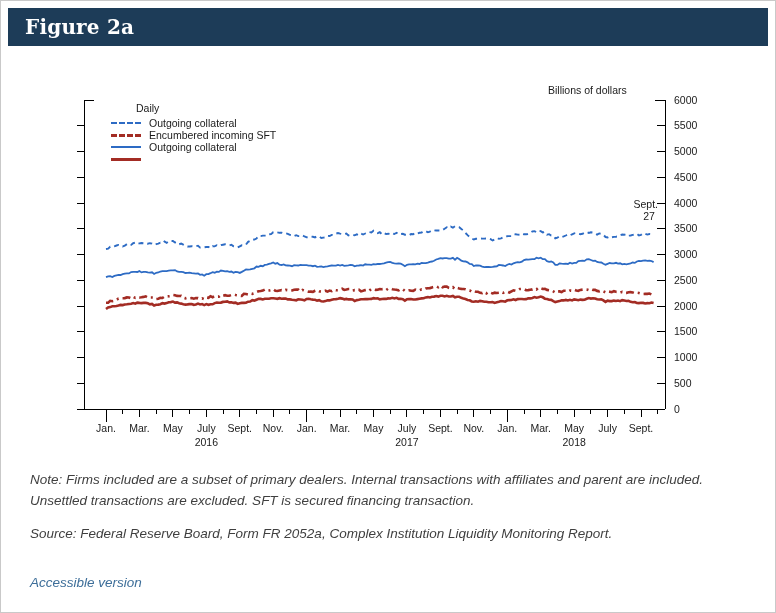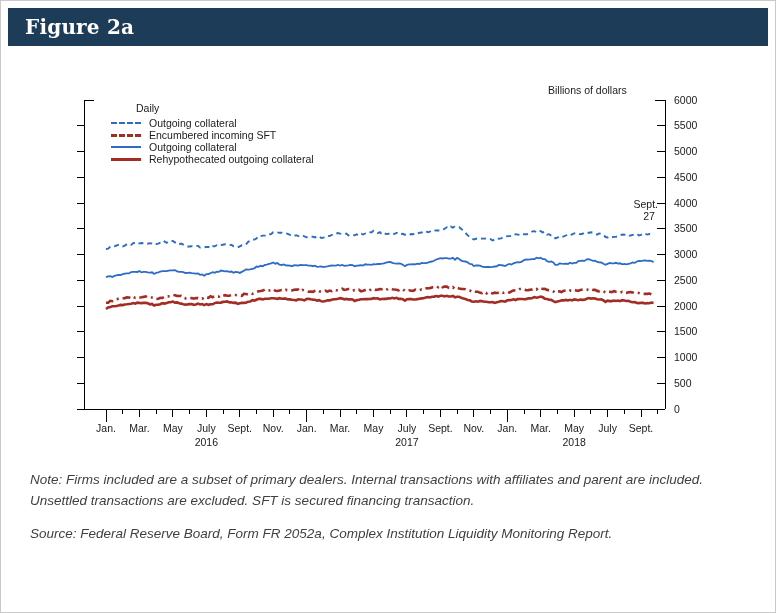--- a/index.html
+++ b/index.html
@@ -108,21 +108,20 @@
           <div class="legend-row">
             <span class="legend-swatch" style="border-top: 3px dashed rgb(163, 44, 36);"></span>
             <span>Encumbered incoming SFT</span>
           </div>
           <div class="legend-row">
             <span class="legend-swatch" style="border-top: 2px solid rgb(45, 107, 196);"></span>
             <span>Outgoing collateral</span>
           </div>
           <div class="legend-row">
             <span class="legend-swatch" style="border-top: 3px solid rgb(163, 44, 36);"></span>
-            <span>Rehypothecated outgoing collateral</span>
           </div>
         </div>
     </div>
 
     <svg id="chart-svg" width="760" height="402">
         <line x1="76" y1="54" x2="76" y2="363" stroke="#000000" stroke-width="1" shape-rendering="crispEdges"></line>
         <line x1="76" y1="363" x2="657" y2="363" stroke="#000000" stroke-width="1" shape-rendering="crispEdges"></line>
         <line x1="657" y1="54" x2="657" y2="363" stroke="#000000" stroke-width="1" shape-rendering="crispEdges"></line>
         <line x1="76" y1="54" x2="86" y2="54" stroke="#000000" stroke-width="1" shape-rendering="crispEdges"></line>
         <line x1="647" y1="54" x2="657" y2="54" stroke="#000000" stroke-width="1" shape-rendering="crispEdges"></line>
@@ -222,14 +221,15 @@
         <path d="M98.0 256.8L100.1 256.7L102.2 254.8L104.3 255.2L106.4 254.8L108.5 253.8L110.5 252.5L112.6 252.2L114.7 252.2L116.8 252.1L118.9 251.4L121.0 251.5L123.1 252.4L125.2 250.8L127.3 251.9L129.3 251.1L131.4 251.5L133.5 251.3L135.6 250.9L137.7 250.3L139.8 251.5L141.9 251.5L144.0 251.5L146.1 251.6L148.2 253.0L150.3 252.7L152.3 251.8L154.4 252.0L156.5 250.5L158.6 250.5L160.7 250.3L162.8 250.0L164.9 248.9L167.0 249.2L169.1 249.9L171.1 250.0L173.2 249.9L175.3 251.7L177.4 252.3L179.5 251.7L181.6 252.3L183.7 252.1L185.8 252.7L187.9 252.1L190.0 252.1L192.1 252.9L194.1 252.3L196.2 253.2L198.3 251.5L200.4 251.8L202.5 250.2L204.6 251.2L206.7 250.1L208.8 250.7L210.9 250.6L212.9 249.0L215.0 249.8L217.1 249.2L219.2 249.7L221.3 249.7L223.4 249.0L225.5 248.5L227.6 249.0L229.7 249.3L231.8 249.8L233.8 250.0L235.9 247.9L238.0 248.0L240.1 248.5L242.2 247.4L244.3 247.8L246.4 247.2L248.5 246.0L250.6 245.2L252.7 245.0L254.8 244.6L256.8 243.6L258.9 244.7L261.0 244.5L263.1 244.0L265.2 243.2L267.3 244.7L269.4 245.0L271.5 244.4L273.6 244.1L275.6 244.8L277.7 243.9L279.8 244.2L281.9 244.7L284.0 244.5L286.1 243.8L288.2 243.5L290.3 243.6L292.4 245.4L294.5 243.9L296.5 244.6L298.6 245.2L300.7 245.8L302.8 245.6L304.9 245.9L307.0 244.8L309.1 244.1L311.2 245.3L313.3 245.7L315.4 245.3L317.4 244.7L319.5 245.6L321.6 244.6L323.7 245.2L325.8 243.8L327.9 244.3L330.0 244.2L332.1 243.7L334.2 242.8L336.3 243.8L338.4 243.5L340.4 243.0L342.5 243.0L344.6 244.5L346.7 244.1L348.8 244.5L350.9 243.8L353.0 245.4L355.1 244.8L357.2 244.1L359.3 243.7L361.3 244.7L363.4 242.9L365.5 243.4L367.6 243.9L369.7 243.7L371.8 243.0L373.9 243.2L376.0 243.0L378.1 244.1L380.1 242.6L382.2 242.6L384.3 243.2L386.4 243.5L388.5 243.7L390.6 244.4L392.7 243.0L394.8 243.3L396.9 245.0L399.0 244.5L401.0 244.2L403.1 244.7L405.2 244.9L407.3 243.6L409.4 244.5L411.5 244.3L413.6 243.4L415.7 243.7L417.8 242.5L419.9 242.3L421.9 242.1L424.0 241.4L426.1 240.8L428.2 240.2L430.3 241.3L432.4 239.6L434.5 241.2L436.6 240.5L438.7 240.6L440.8 241.9L442.8 242.4L444.9 241.2L447.0 243.0L449.1 241.9L451.2 242.5L453.3 242.9L455.4 243.0L457.5 243.2L459.6 244.0L461.7 244.4L463.8 245.8L465.8 245.0L467.9 245.8L470.0 245.8L472.1 246.8L474.2 247.1L476.3 245.9L478.4 247.4L480.5 245.9L482.6 246.7L484.6 247.4L486.7 246.7L488.8 247.0L490.9 246.8L493.0 245.9L495.1 246.9L497.2 246.0L499.3 245.6L501.4 246.5L503.5 245.3L505.5 244.3L507.6 244.9L509.7 244.4L511.8 243.0L513.9 242.9L516.0 243.1L518.1 244.2L520.2 244.1L522.3 243.7L524.4 243.4L526.5 242.6L528.5 243.4L530.6 241.5L532.7 242.1L534.8 243.0L536.9 242.9L539.0 243.9L541.1 244.2L543.2 244.2L545.3 245.3L547.3 246.5L549.4 245.3L551.5 245.4L553.6 246.0L555.7 244.7L557.8 244.8L559.9 245.6L562.0 244.5L564.1 244.7L566.2 243.7L568.3 244.5L570.3 244.8L572.4 243.9L574.5 243.6L576.6 243.3L578.7 243.5L580.8 244.2L582.9 243.2L585.0 243.9L587.1 243.8L589.1 244.9L591.2 245.3L593.3 244.5L595.4 245.3L597.5 246.3L599.6 245.3L601.7 245.7L603.8 246.2L605.9 245.2L608.0 245.8L610.0 245.9L612.1 246.7L614.2 245.9L616.3 247.0L618.4 246.9L620.5 246.2L622.6 246.1L624.7 246.4L626.8 247.2L628.9 246.7L630.9 247.0L633.0 247.6L635.1 248.0L637.2 247.9L639.3 247.9L641.4 247.5L643.5 248.4L645.6 247.4" fill="none" stroke="#a32c24" stroke-width="2.6" stroke-dasharray="8 4 2 4"></path>
         <path d="M98.0 263.0L100.1 261.5L102.2 261.1L104.3 260.3L106.4 260.3L108.5 260.0L110.5 259.5L112.6 258.9L114.7 259.1L116.8 258.5L118.9 258.3L121.0 258.0L123.1 257.7L125.2 257.1L127.3 257.7L129.3 256.6L131.4 256.9L133.5 257.1L135.6 256.9L137.7 256.9L139.8 257.3L141.9 258.3L144.0 257.9L146.1 259.5L148.2 258.8L150.3 258.6L152.3 258.2L154.4 257.2L156.5 257.6L158.6 257.1L160.7 256.2L162.8 256.1L164.9 255.6L167.0 256.6L169.1 256.4L171.1 257.3L173.2 257.6L175.3 258.2L177.4 258.6L179.5 258.4L181.6 258.1L183.7 258.0L185.8 258.8L187.9 258.5L190.0 257.6L192.1 258.5L194.1 258.1L196.2 259.1L198.3 258.1L200.4 258.8L202.5 258.2L204.6 258.3L206.7 257.1L208.8 256.6L210.9 256.8L212.9 256.6L215.0 255.9L217.1 255.7L219.2 255.4L221.3 256.4L223.4 256.2L225.5 256.9L227.6 256.7L229.7 257.9L231.8 257.2L233.8 256.9L235.9 256.9L238.0 256.7L240.1 255.7L242.2 255.5L244.3 254.2L246.4 254.6L248.5 253.7L250.6 252.8L252.7 252.9L254.8 253.4L256.8 252.8L258.9 252.8L261.0 252.8L263.1 252.3L265.2 252.3L267.3 252.5L269.4 252.8L271.5 252.2L273.6 252.7L275.6 252.6L277.7 252.6L279.8 253.4L281.9 253.4L284.0 253.8L286.1 254.0L288.2 254.3L290.3 253.4L292.4 253.5L294.5 253.8L296.5 254.4L298.6 253.0L300.7 252.7L302.8 253.2L304.9 253.6L307.0 253.8L309.1 254.6L311.2 254.2L313.3 255.3L315.4 255.5L317.4 255.1L319.5 254.3L321.6 254.4L323.7 253.8L325.8 253.3L327.9 253.1L330.0 252.7L332.1 252.2L334.2 252.6L336.3 253.3L338.4 252.9L340.4 253.4L342.5 253.3L344.6 253.5L346.7 255.1L348.8 254.1L350.9 253.8L353.0 253.3L355.1 253.3L357.2 253.1L359.3 253.1L361.3 253.0L363.4 252.9L365.5 252.1L367.6 252.5L369.7 252.3L371.8 253.4L373.9 253.0L376.0 252.9L378.1 252.9L380.1 252.4L382.2 252.5L384.3 251.8L386.4 252.4L388.5 251.8L390.6 252.9L392.7 252.7L394.8 253.2L396.9 254.6L399.0 253.2L401.0 253.1L403.1 253.0L405.2 253.5L407.3 253.5L409.4 253.1L411.5 252.7L413.6 252.4L415.7 252.2L417.8 251.4L419.9 251.1L421.9 251.5L424.0 250.8L426.1 250.6L428.2 250.1L430.3 250.6L432.4 249.7L434.5 249.8L436.6 250.5L438.7 249.8L440.8 250.5L442.8 250.5L444.9 249.9L447.0 251.3L449.1 250.8L451.2 250.8L453.3 251.8L455.4 252.6L457.5 253.1L459.6 254.0L461.7 254.3L463.8 255.5L465.8 255.8L467.9 255.3L470.0 255.7L472.1 254.9L474.2 255.2L476.3 255.8L478.4 255.7L480.5 256.2L482.6 256.3L484.6 256.0L486.7 256.9L488.8 256.3L490.9 255.8L493.0 255.1L495.1 255.2L497.2 255.7L499.3 254.3L501.4 254.1L503.5 254.0L505.5 253.3L507.6 254.0L509.7 253.1L511.8 253.0L513.9 253.0L516.0 253.3L518.1 253.1L520.2 252.3L522.3 252.4L524.4 251.9L526.5 251.1L528.5 251.7L530.6 251.3L532.7 250.6L534.8 251.3L536.9 252.7L539.0 253.0L541.1 253.8L543.2 253.9L545.3 255.1L547.3 256.1L549.4 255.6L551.5 255.1L553.6 254.3L555.7 254.4L557.8 253.9L559.9 254.5L562.0 253.8L564.1 254.4L566.2 253.4L568.3 253.7L570.3 254.2L572.4 253.6L574.5 253.9L576.6 253.7L578.7 252.8L580.8 252.1L582.9 252.6L585.0 252.2L587.1 252.5L589.1 253.3L591.2 253.5L593.3 253.3L595.4 254.4L597.5 255.9L599.6 254.7L601.7 255.1L603.8 255.1L605.9 254.6L608.0 255.0L610.0 254.6L612.1 255.2L614.2 254.2L616.3 254.5L618.4 255.0L620.5 254.8L622.6 255.8L624.7 256.3L626.8 256.0L628.9 257.0L630.9 257.1L633.0 256.7L635.1 256.9L637.2 257.5L639.3 257.1L641.4 257.2L643.5 256.6L645.6 257.1" fill="none" stroke="#a32c24" stroke-width="2.6"></path>
         <text x="650" y="162" text-anchor="end" font-size="10.5" font-family="&quot;Liberation Sans&quot;, sans-serif" fill="#1a1a1a">Sept.</text>
         <text x="641" y="174" text-anchor="middle" font-size="10.5" font-family="&quot;Liberation Sans&quot;, sans-serif" fill="#1a1a1a">27</text>
       </svg>
   </div>
 
   <div class="notes">
     <p class="note-text">Note: Firms included are a subset of primary dealers. Internal transactions with affiliates and parent are included. Unsettled transactions are excluded. SFT is secured financing transaction.</p>
     <p class="source-text">Source: Federal Reserve Board, Form FR 2052a, Complex Institution Liquidity Monitoring Report.</p>
+    <a class="accessible-link">Accessible version</a>
   </div>
 </div>
 
 </body></html>

